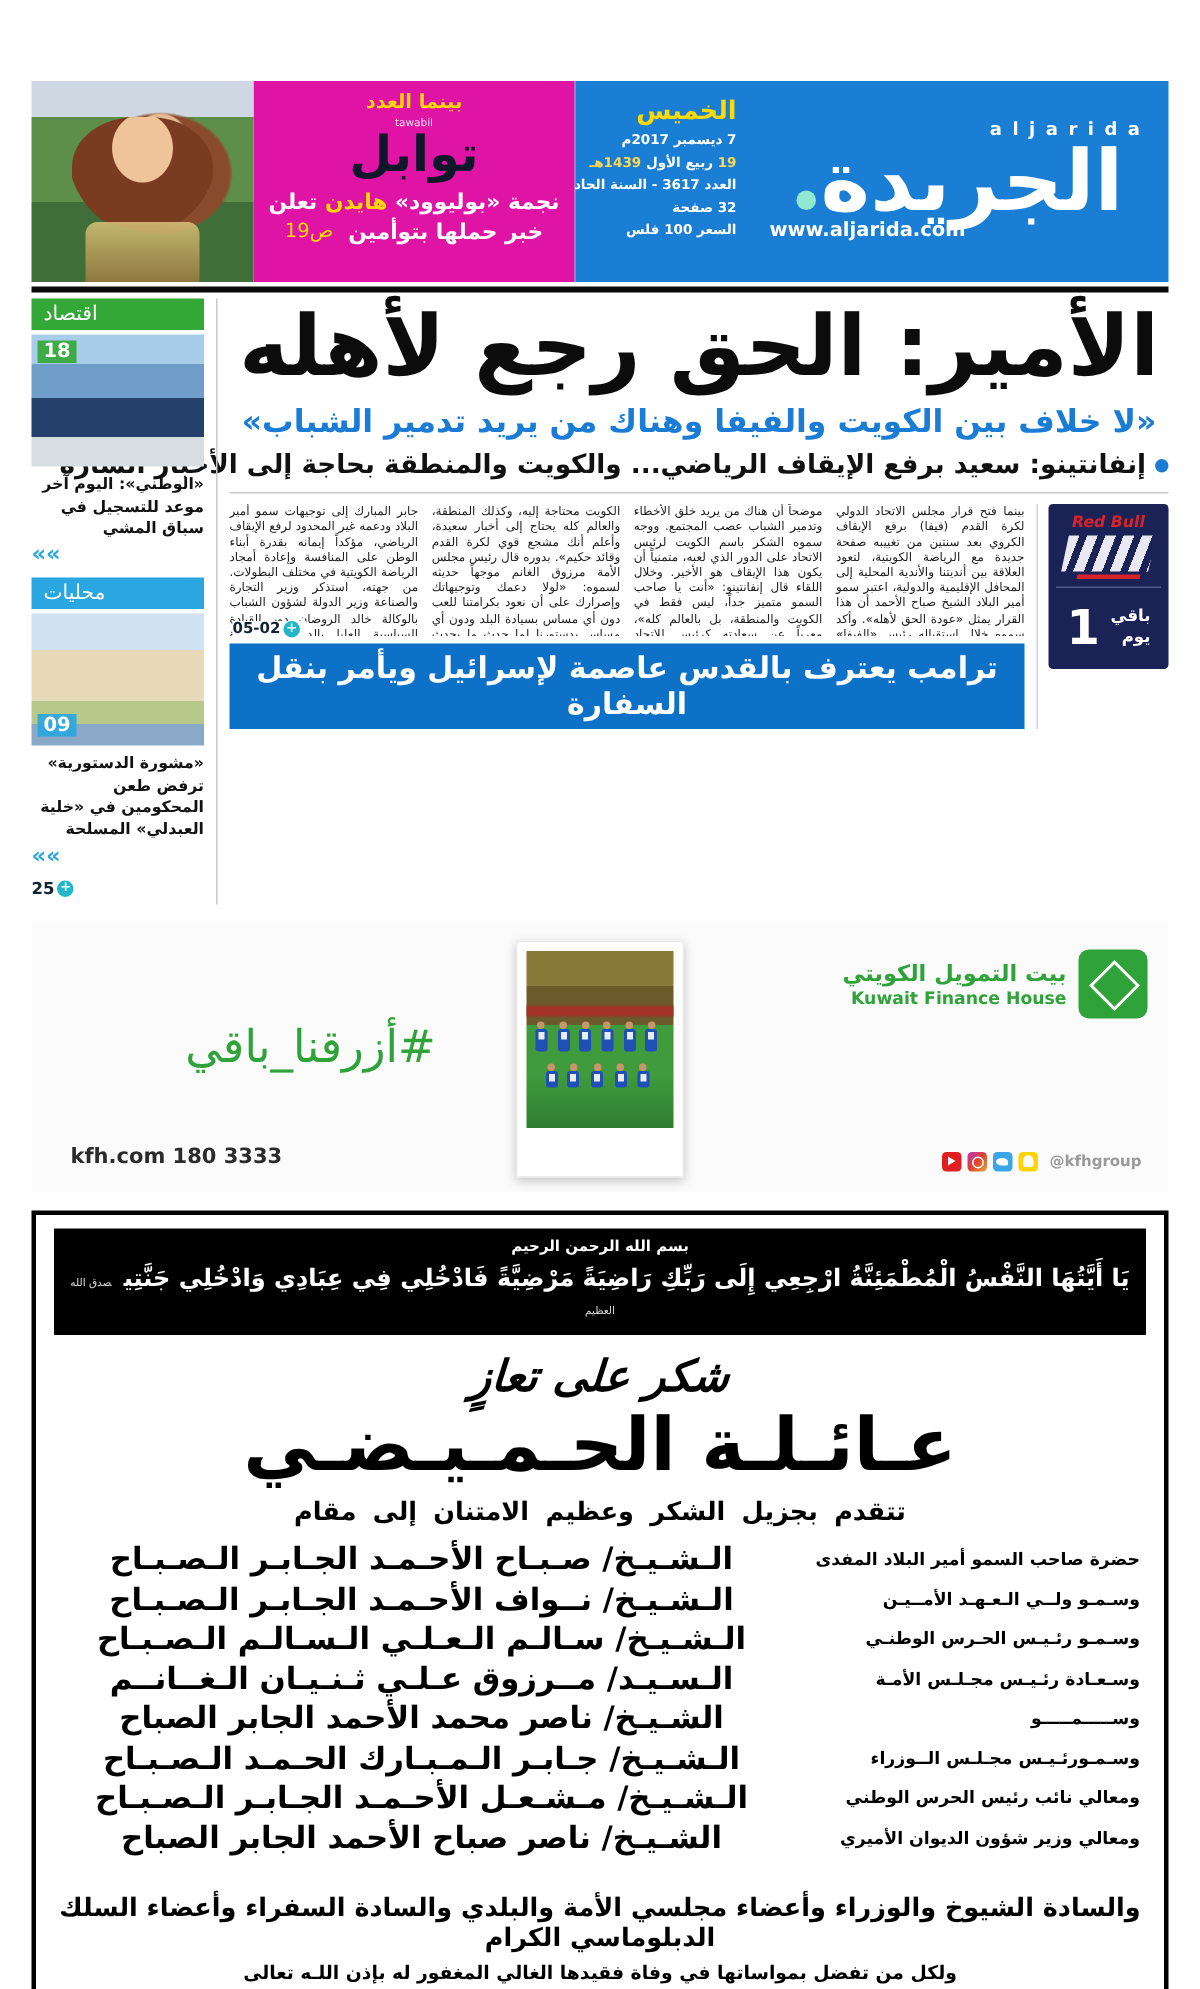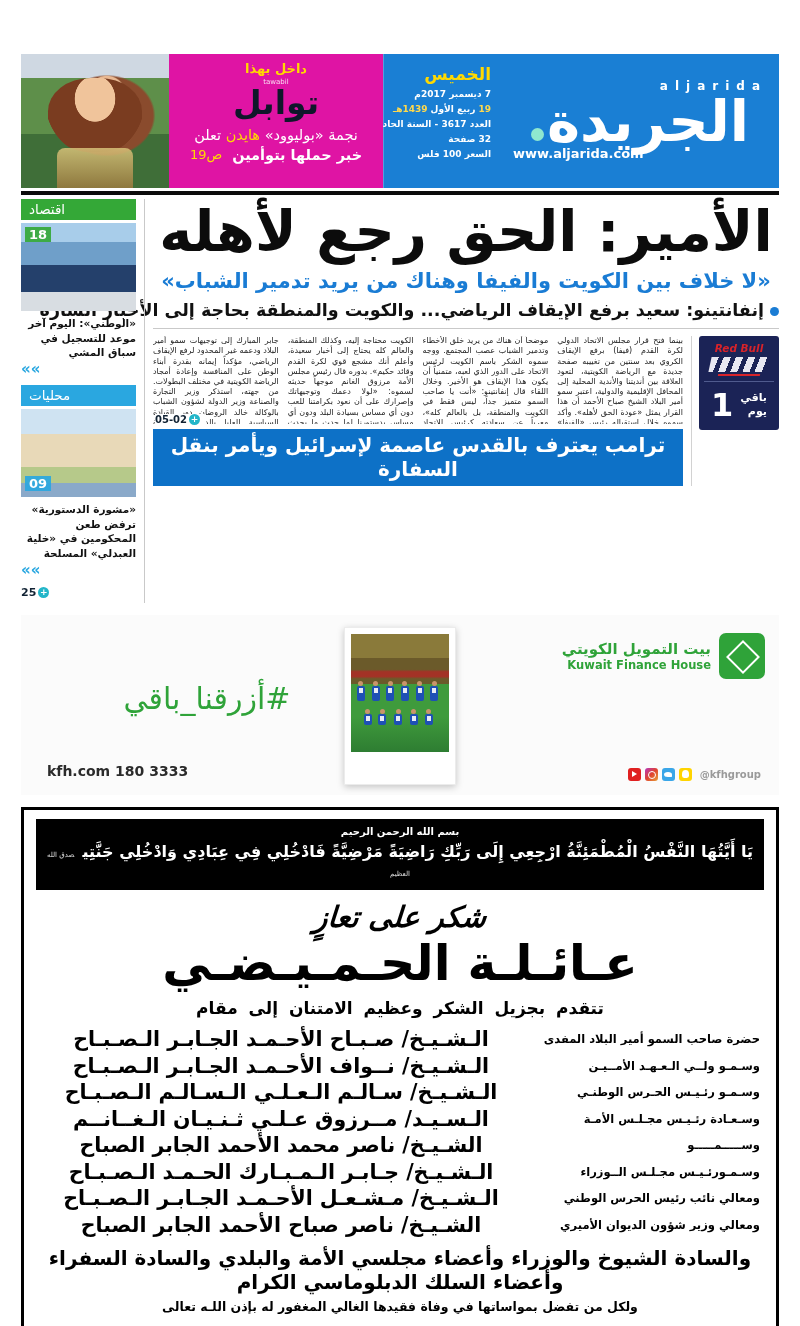--- a/index.html
+++ b/index.html
@@ -16,21 +16,21 @@
   .logo-dot { display:inline-block; width:13px; height:13px; border-radius:50%; background:#8fe8cf; margin-right:3px; }
   .website { align-self:flex-end; font-size:13px; font-weight:bold; direction:ltr; margin-top:-6px; }
   .date-panel { width:118px; padding:10px 10px 0 4px; border-left:1px solid rgba(255,255,255,.25); }
   .date-day { color:#ffd900; font-size:17px; font-weight:bold; }
   .date-line { color:#fff; font-size:9px; font-weight:bold; margin-top:5px; white-space:nowrap; }
   .date-line .hl { color:#ffd94d; }
   .promo { width:214px; background:#df14a4; padding:7px 10px 8px; display:flex; flex-direction:column; }
   .promo-kicker { color:#ffd900; font-size:13px; font-weight:bold; text-align:center; }
   .tawabil-latin { color:#fff; font-size:7px; direction:ltr; text-align:center; opacity:.85; margin-top:2px; }
   .tawabil { color:#0f172a; font-size:33px; font-weight:bold; text-align:center; line-height:1; }
-  .promo-line { color:#fff; font-size:14.5px; font-weight:normal; text-align:center; margin-top:8px; white-space:nowrap; }
+  .promo-line { color:#fff; font-size:14.5px; font-weight:bold; text-align:center; margin-top:8px; white-space:nowrap; }
   .promo-line .hl { color:#ffd900; }
   .promo-line2 { display:flex; justify-content:center; gap:10px; margin-top:4px; }
   .promo-line2 .txt { color:#fff; font-size:14.5px; font-weight:bold; }
   .promo-line2 .pg { color:#ffd900; font-size:13px; font-weight:normal; }
   .promo-photo { width:148px; position:relative; overflow:hidden;
     background:
       radial-gradient(circle at 58% 30%, #e9b993 0 14%, rgba(0,0,0,0) 15%),
       radial-gradient(ellipse at 58% 46%, #8a4b2d 0 38%, rgba(0,0,0,0) 40%),
       linear-gradient(180deg, #cfd8e2 0 18%, #5e8f4a 18% 60%, #3f6e38 60% 100%); }
   .promo-photo::before { content:""; position:absolute; left:18%; top:18%; width:64%; height:55%;
@@ -42,21 +42,21 @@
 
   
   .lead { display:flex; margin-top:4px; }
   .lead-main { width:626px; }
   .headline { font-size:56px; font-weight:bold; color:#0c0c0c; text-align:center; line-height:1.18; white-space:nowrap; }
   .subhead-blue { color:#1a7cd4; font-size:21px; font-weight:bold; text-align:center; margin-top:4px; white-space:nowrap; }
   .subhead-black { color:#111; font-size:17.5px; font-weight:bold; text-align:center; margin-top:7px; white-space:nowrap; }
   .bullet { display:inline-block; width:9px; height:9px; border-radius:50%; background:#1a7cd4; margin-left:6px; }
   .body-row { display:flex; margin-top:8px; border-top:1px solid #c9c9c9; padding-top:7px; gap:8px; }
   .redbull-col { width:88px; border-left:1px solid #d2d2d2; padding-left:7px; }
-  .rb-box { background:#1b2356; border-radius:3px; height:94px; padding:6px 5px; display:flex; flex-direction:column; }
+  .rb-box { background:#1b2356; border-radius:3px; height:110px; padding:6px 5px; display:flex; flex-direction:column; }
   .rb-brand { color:#d8232a; font-weight:bold; font-style:italic; font-size:10.5px; text-align:center; direction:ltr; }
   .rb-swoosh { height:24px; margin:3px 6px 2px;
       background:repeating-linear-gradient(100deg,#e8e8f2 0 7px, rgba(0,0,0,0) 7px 12px); transform:skewX(-12deg); }
   .rb-redline { height:3px; margin:0 14px; background:#d8232a; transform:skewX(-12deg); }
   .rb-count { border-top:1px solid #505b8e; margin-top:5px; padding-top:4px; flex:1; display:flex; align-items:center; justify-content:center; gap:7px; }
   .rb-label { color:#fff; font-size:11px; font-weight:bold; line-height:1.25; text-align:right; }
   .rb-num { color:#fff; font-size:32px; font-weight:bold; }
   .cols-wrap { flex:1; position:relative; }
   .cols { display:flex; gap:9px; height:88px; overflow:hidden; }
   .col { flex:1; font-size:8px; line-height:1.28; color:#1c1c1c; text-align:justify; }
@@ -126,21 +126,21 @@
   .basmala { font-size:10px; font-weight:bold; }
   .verse { font-size:16px; font-weight:bold; margin-top:5px; letter-spacing:.5px; }
   .verse .attrib { font-size:7px; font-weight:normal; opacity:.85; margin-right:8px; }
   .ob-calli { text-align:center; font-size:29px; font-weight:bold; font-style:italic; margin:10px 0 0; transform:skewX(-4deg); }
   .ob-family { text-align:center; font-size:49px; font-weight:bold; line-height:1.15; margin-top:2px; }
   .ob-intro { text-align:center; font-size:17px; font-weight:bold; word-spacing:5px; margin-top:6px; }
   .dig-rows { margin:8px 4px 0; }
   .dig-row { display:flex; align-items:center; height:26.5px; }
   .dig-title { width:238px; font-size:11.5px; font-weight:bold; color:#000; white-space:nowrap; }
   .dig-name { flex:1; text-align:center; font-size:20.5px; font-weight:bold; color:#000; white-space:nowrap; }
-  .ob-others { text-align:center; font-size:20px; font-weight:bold; margin-top:8px; }
+  .ob-others { text-align:center; font-size:17px; font-weight:bold; margin-top:24px; }
   .ob-condolence { text-align:center; font-size:12.5px; font-weight:bold; margin-top:5px; }
   .ob-deceased { text-align:center; font-size:41px; font-weight:bold; margin:7px 0 5px; }
 </style>
 </head>
 <body>
 
 <div class="page">
 
   <header class="topbar">
     <div class="masthead">
@@ -152,21 +152,21 @@
       <div class="date-panel">
         <div class="date-day">الخميس</div>
         <div class="date-line">7 ديسمبر 2017م</div>
         <div class="date-line"><span class="hl">19</span> <span>ربيع الأول</span> <span class="hl">1439هـ</span></div>
         <div class="date-line">العدد 3617 - السنة الحادية عشرة</div>
         <div class="date-line">32 صفحة</div>
         <div class="date-line">السعر 100 فلس</div>
       </div>
     </div>
     <div class="promo">
-      <div class="promo-kicker">داخل بهذا</div>
+      <div class="promo-kicker">بينما العدد</div>
       <div class="tawabil-latin">tawabil</div>
       <div class="tawabil">توابل</div>
       <div class="promo-line"><span>نجمة «بوليوود»</span> <span class="hl">هايدن</span> <span>تعلن</span></div>
       <div class="promo-line2">
         <span class="txt">خبر حملها بتوأمين</span>
         <span class="pg">ص19</span>
       </div>
     </div>
     <div class="promo-photo"></div>
   </header>

